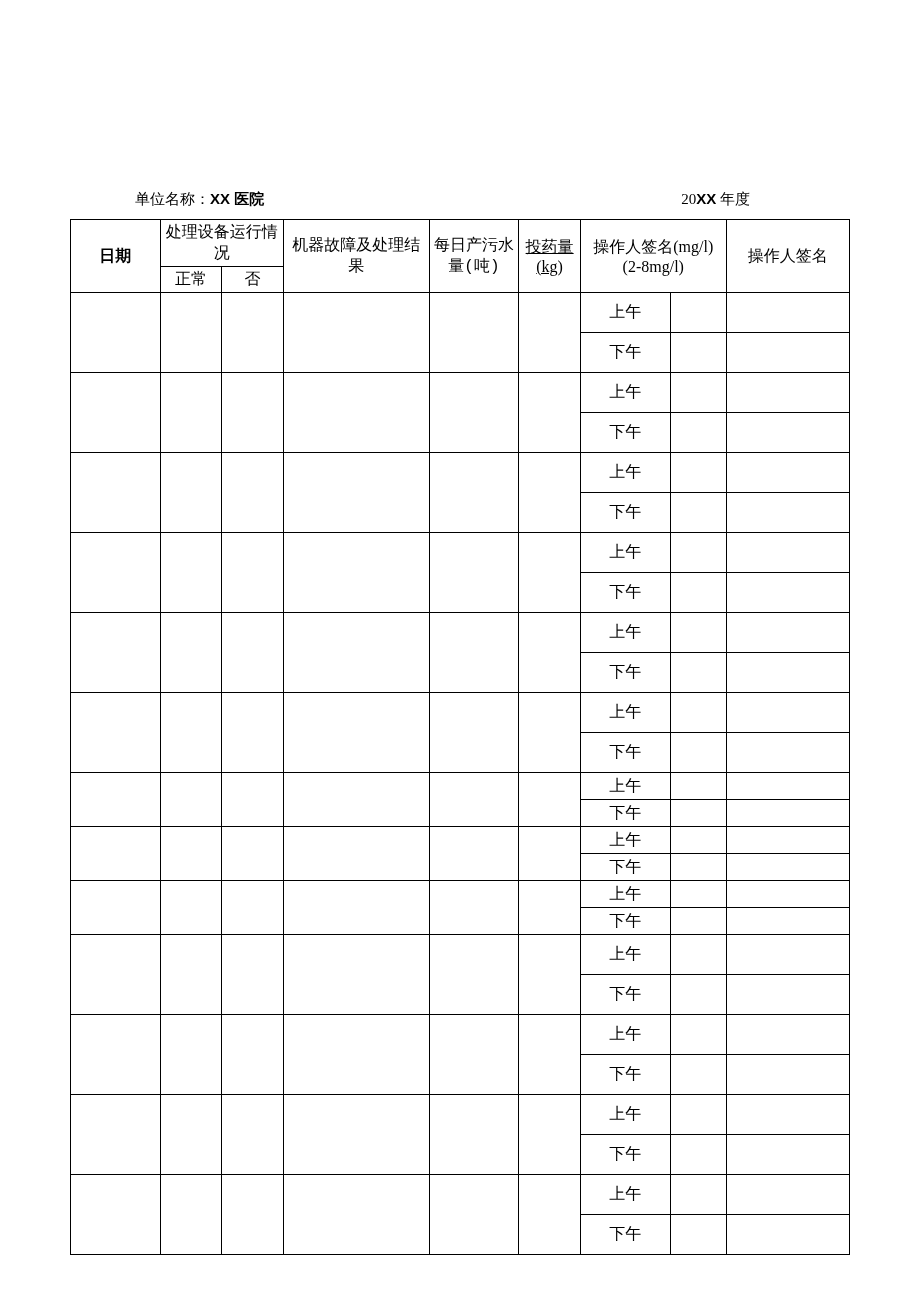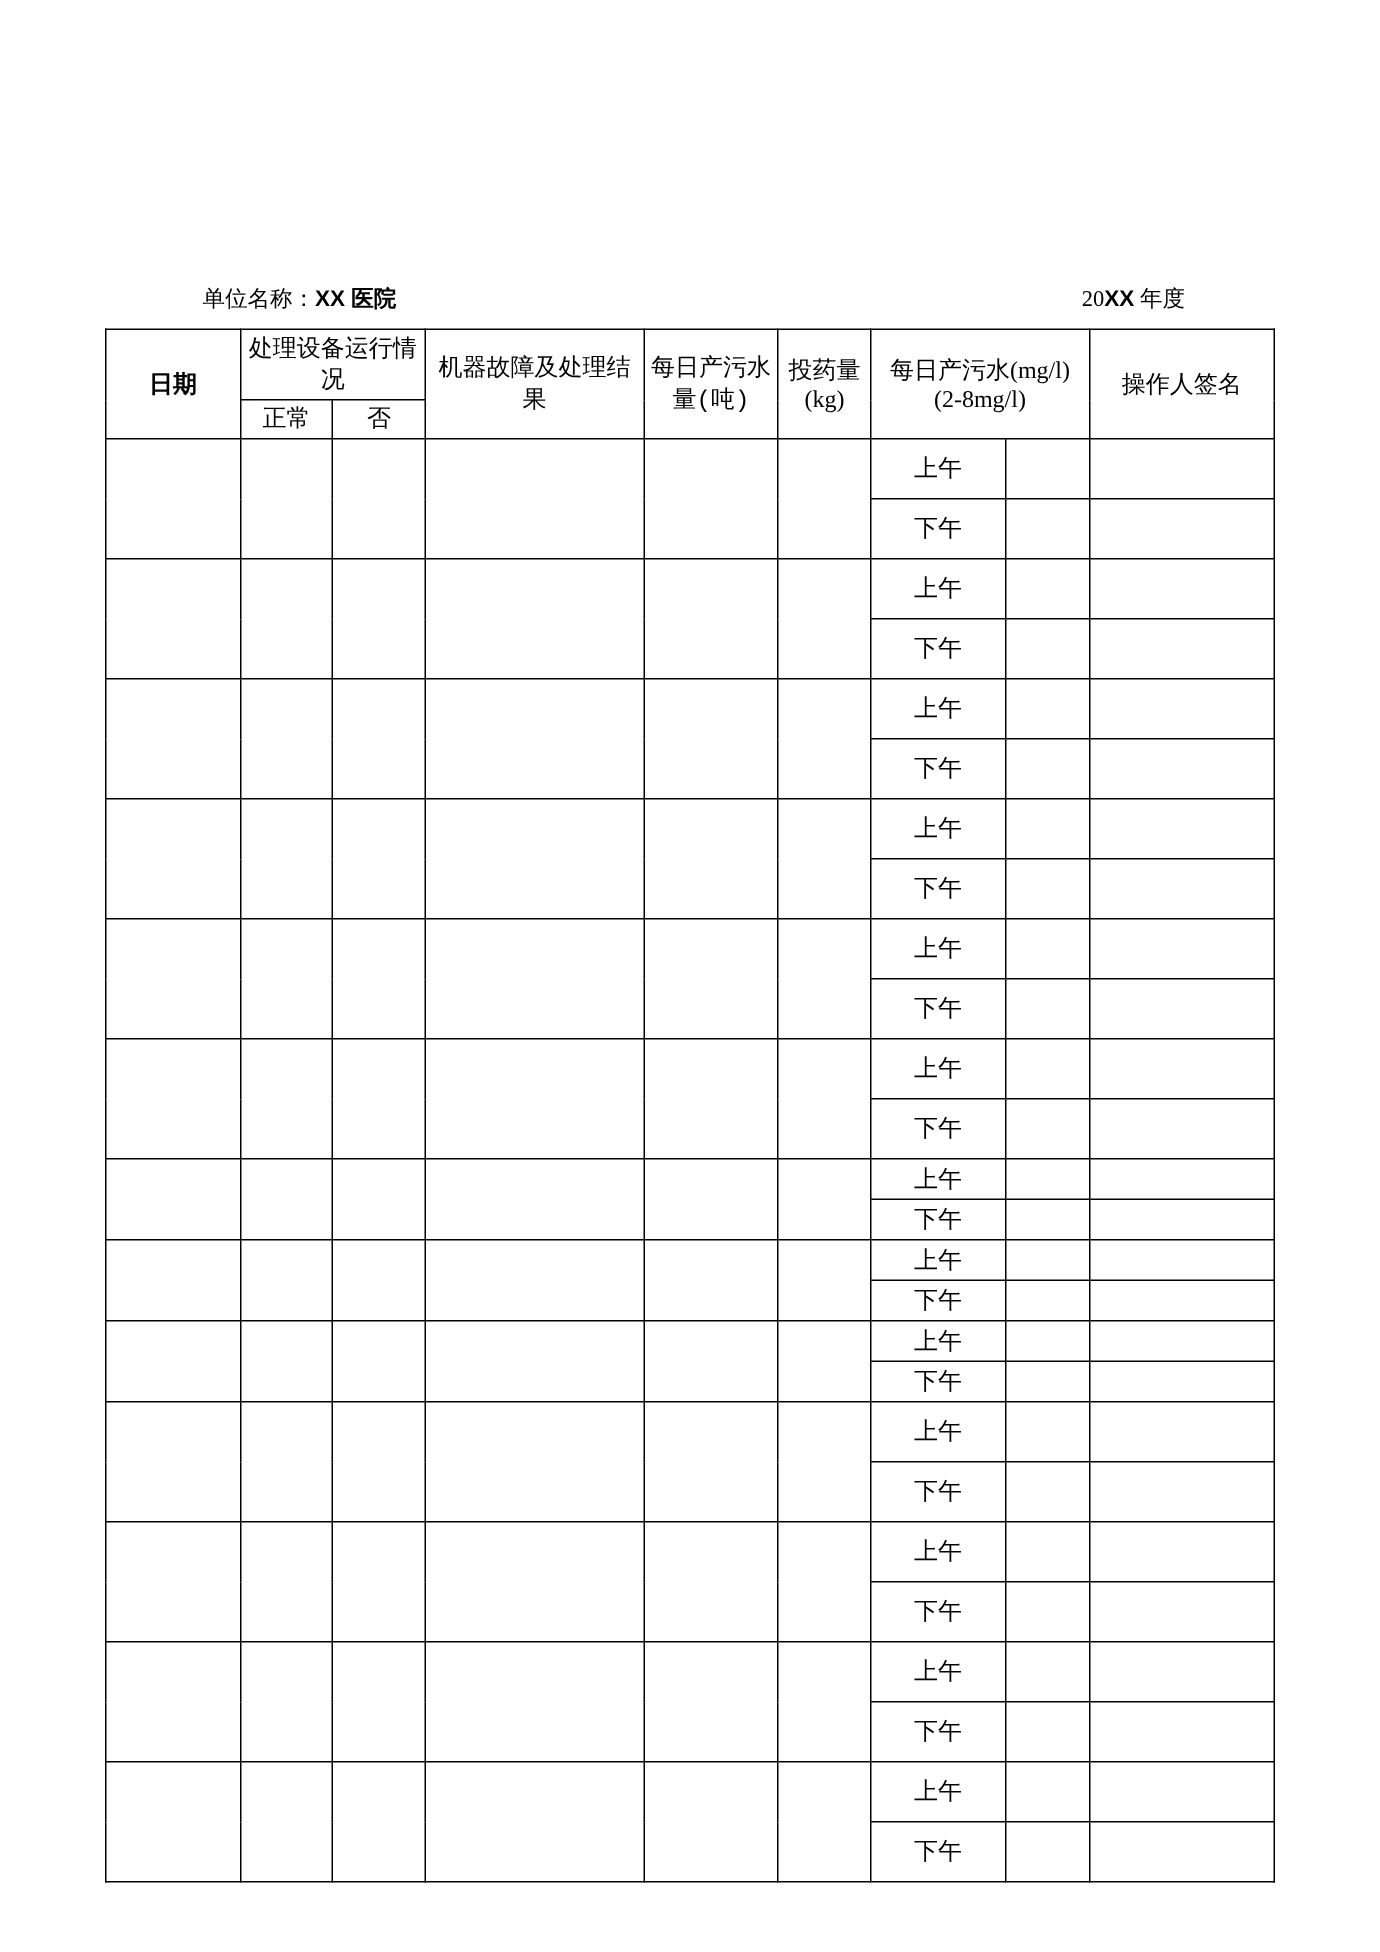--- a/index.html
+++ b/index.html
@@ -18,21 +18,21 @@
     .header-row {
       display: flex;
       margin-bottom: 10px;
       font-size: 15px;
     }
     .header-left {
       margin-left: 65px;
     }
     .header-right {
       margin-left: auto;
-      margin-right: 60px;
+      margin-right: 100px;
     }
     .bold-part {
       font-family: "Microsoft YaHei", sans-serif;
       font-weight: bold;
     }
     table {
       border-collapse: collapse;
       width: 100%;
       font-size: 16px;
     }
@@ -41,21 +41,21 @@
       text-align: center;
       vertical-align: middle;
       padding: 2px;
       font-weight: normal;
     }
     .col-date { width: 80px; font-weight: bold; }
     .col-normal { width: 55px; }
     .col-no { width: 55px; }
     .col-fault { width: 130px; text-align: center; }
     .col-daily { width: 80px; font-family: Liberation Mono, monospace; }
-    .col-dose { width: 55px; }
+    .col-dose { width: 55px; text-decoration: underline; }
     .col-ampm { width: 80px; margin-left: 37px; }
     .col-chlorine-val { width: 50px; }
     .col-operator { width: 110px; }
     .h-tall td { height: 40px; }
     .h-short td { height: 27px; }
   </style>
 </head>
 <body>
 
 <div class="header-row">
@@ -78,21 +78,21 @@
       </th>
       <th rowspan="2" class="col-daily">
         <span>每日产污水</span><br>
         <span>量(吨)</span>
       </th>
       <th rowspan="2" class="col-dose">
         <span>投药量</span><br>
         <span>(kg)</span>
       </th>
       <th colspan="2" rowspan="2">
-        <span>每日产污水(mg/l)</span><br>
+        <span>操作人签名(mg/l)</span><br>
         <span>(2-8mg/l)</span>
       </th>
       <th rowspan="2" class="col-operator">操作人签名</th>
     </tr>
     <tr class="h-sub">
       <th class="col-normal">正常</th>
       <th class="col-no">否</th>
     </tr>
   </thead>
   <tbody id="table-body">

